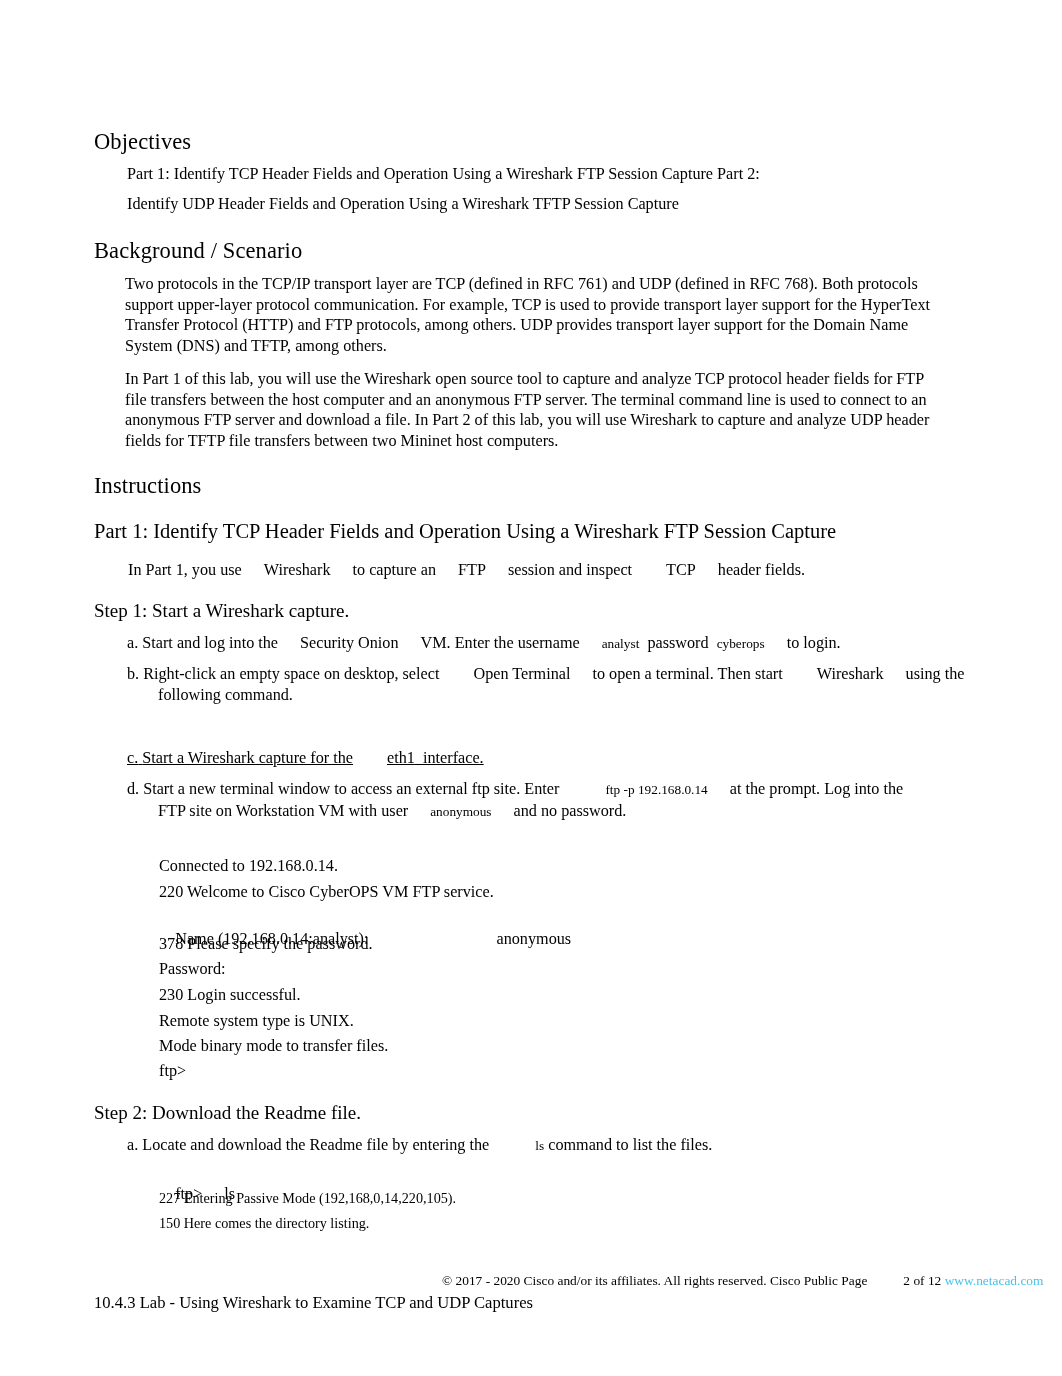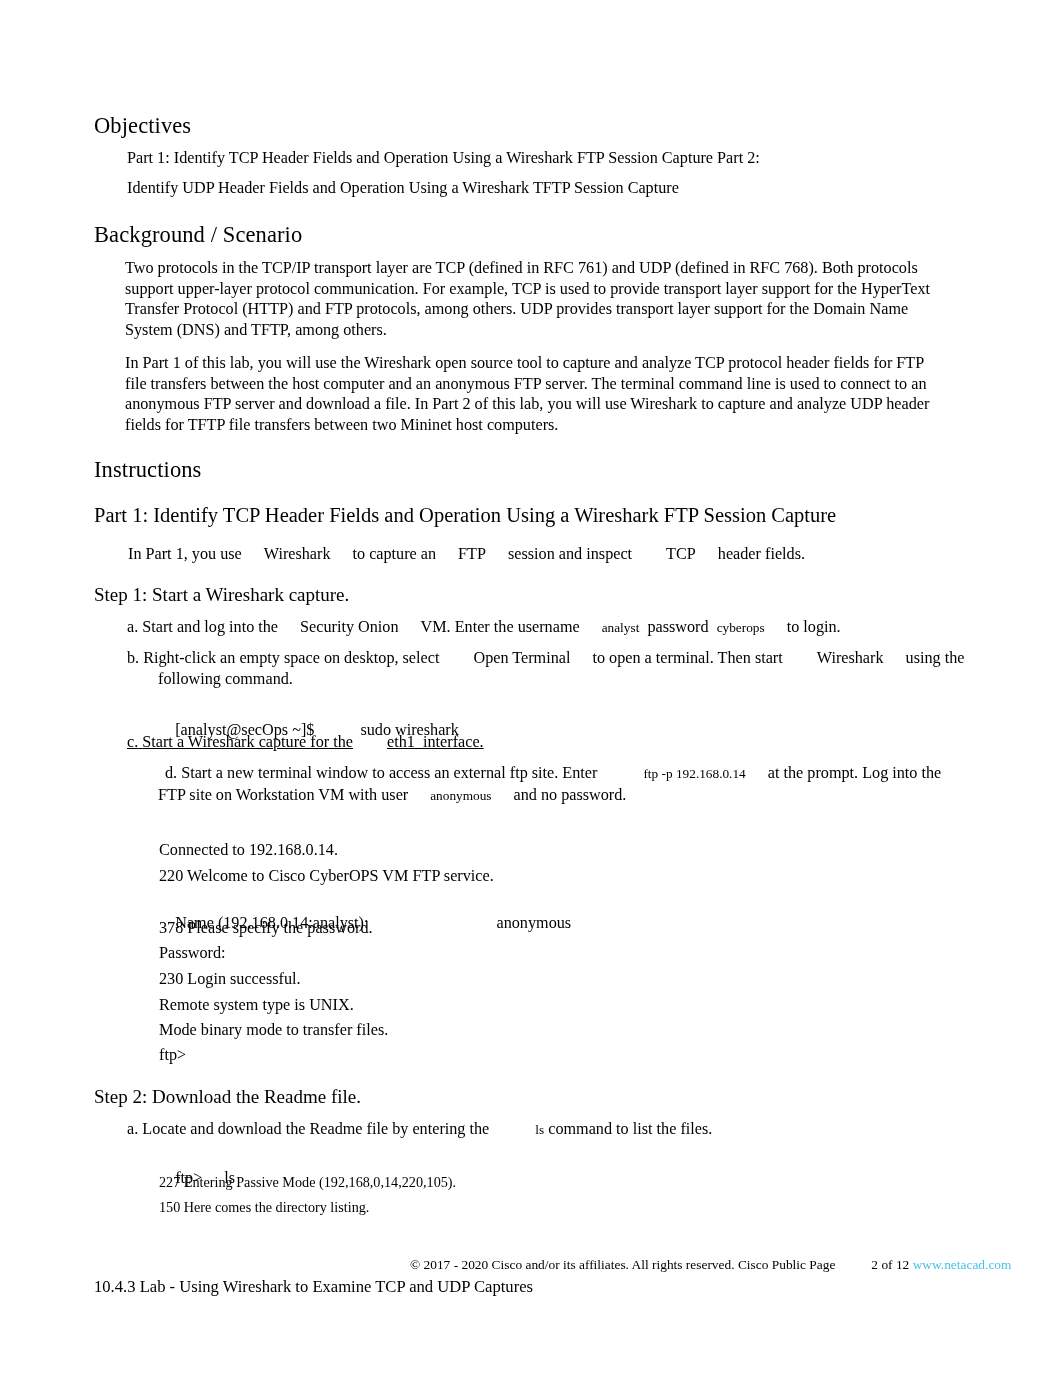--- a/index.html
+++ b/index.html
@@ -11,21 +11,21 @@
     width: 1062px;
     height: 1376px;
     position: relative;
     font-family: "Liberation Serif", "DejaVu Serif", serif;
     color: #000000;
     overflow: hidden;
   }
 
   .page {
     position: absolute;
-    left: 0; top: 0;
+    left: 0; top: 16px;
     width: 1062px;
     height: 1312px;
   }
 
   
   .h1 {
     position: absolute;
     font-size: 22.5px;
     line-height: 26px;
     font-weight: 400;
@@ -69,20 +69,21 @@
 
   .sm {
     font-size: 13.3px;
   }
 
   .footer-line {
     position: absolute;
     font-size: 13.4px;
     line-height: 16px;
     white-space: nowrap;
+    margin-left: 32px;
   }
   .footer-title {
     position: absolute;
     font-size: 16.6px;
     line-height: 20px;
     white-space: nowrap;
   }
   .link {
     color: #49C2EA;
   }
@@ -121,30 +122,27 @@
     <span>a.</span>
     <span>Start and log into the</span><span class="gap-s"></span><span>Security Onion</span><span class="gap-s"></span><span>VM. Enter the username</span><span class="gap-s"></span><span class="sm">analyst</span>&nbsp; <span>password</span>&nbsp; <span class="sm">cyberops</span><span class="gap-s"></span><span>to login.</span>
   </div>
 
   <div class="body-text nowrap" style="left:127px; top:648px;">
     <span>b.</span>
     <span>Right-click an empty space on desktop, select</span><span class="gap-m"></span><span>Open Terminal</span><span class="gap-s"></span><span>to open a terminal. Then start</span><span class="gap-m"></span><span>Wireshark</span><span class="gap-s"></span><span>using the</span>
   </div>
   <div class="body-text nowrap" style="left:158px; top:669px;">following command.</div>
 
-  <div class="term" style="left:159px; top:699px;">
-    <span>[analyst@secOps ~]$</span><span class="gap-l"></span><span>sudo wireshark</span>
-  </div>
 
   <div class="body-text nowrap" style="left:127px; top:732px;text-decoration:underline;">
     <span>c.</span>
     <span>Start a Wireshark capture for the</span><span class="gap-m"></span><span>eth1</span>&nbsp; <span>interface.</span>
   </div>
 
-  <div class="body-text nowrap" style="left:127px; top:763px;margin-left:38px;">
+  <div class="body-text nowrap" style="left:127px; top:763px;">
     <span>d.</span>
     <span>Start a new terminal window to access an external ftp site. Enter</span><span class="gap-l"></span><span class="sm">ftp -p 192.168.0.14</span><span class="gap-s"></span><span>at the prompt. Log into the</span>
   </div>
   <div class="body-text nowrap" style="left:158px; top:785px;text-align:center;">
     <span>FTP site on Workstation VM with user</span><span class="gap-s"></span><span class="sm">anonymous</span><span class="gap-s"></span><span>and no password.</span>
   </div>
 
 
   <div class="term" style="left:159px; top:840px;">Connected to 192.168.0.14.</div>
   <div class="term" style="left:159px; top:866px;">220 Welcome to Cisco CyberOPS VM FTP service.</div>

